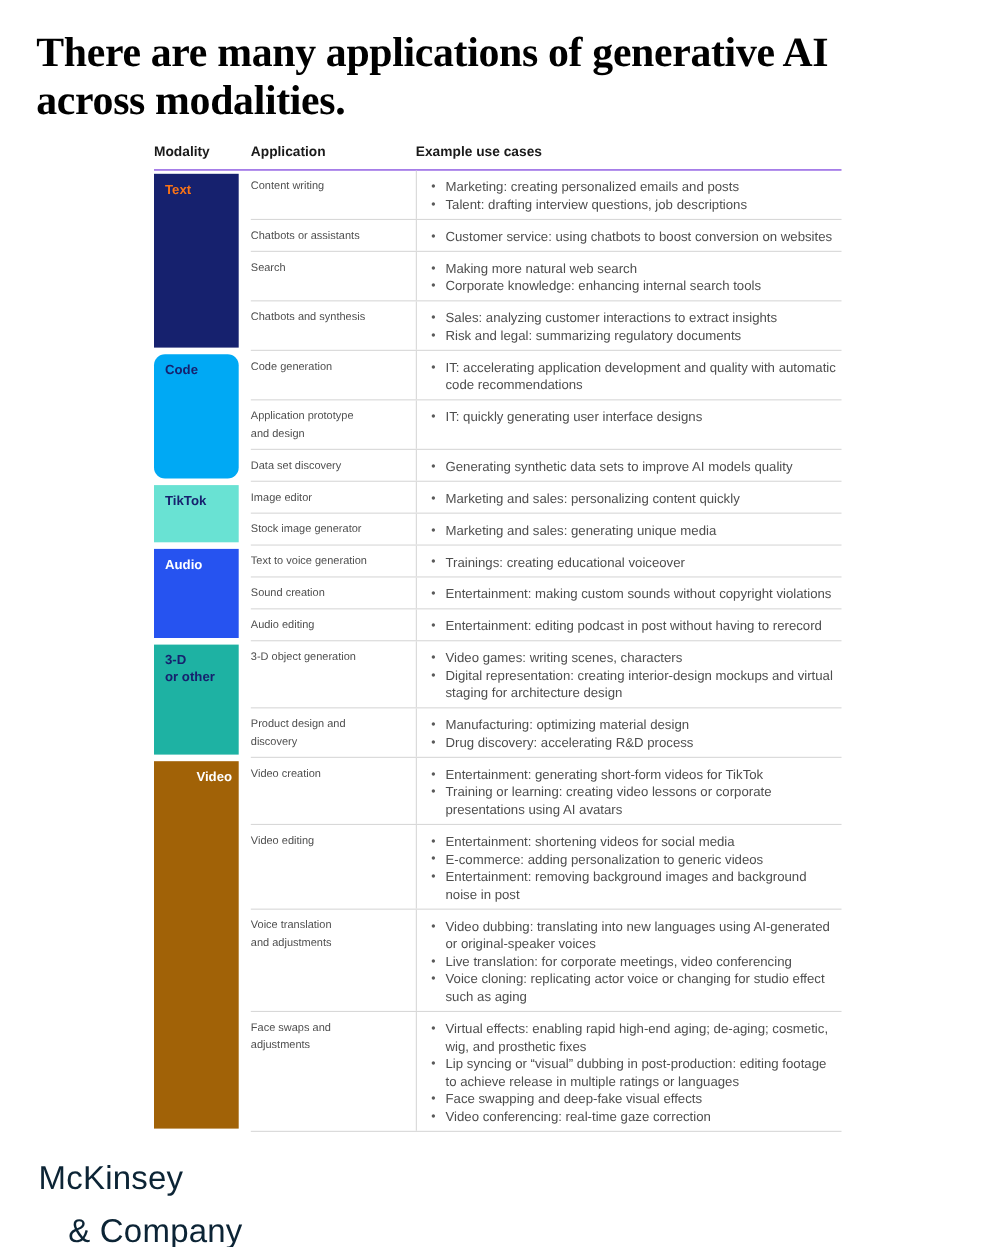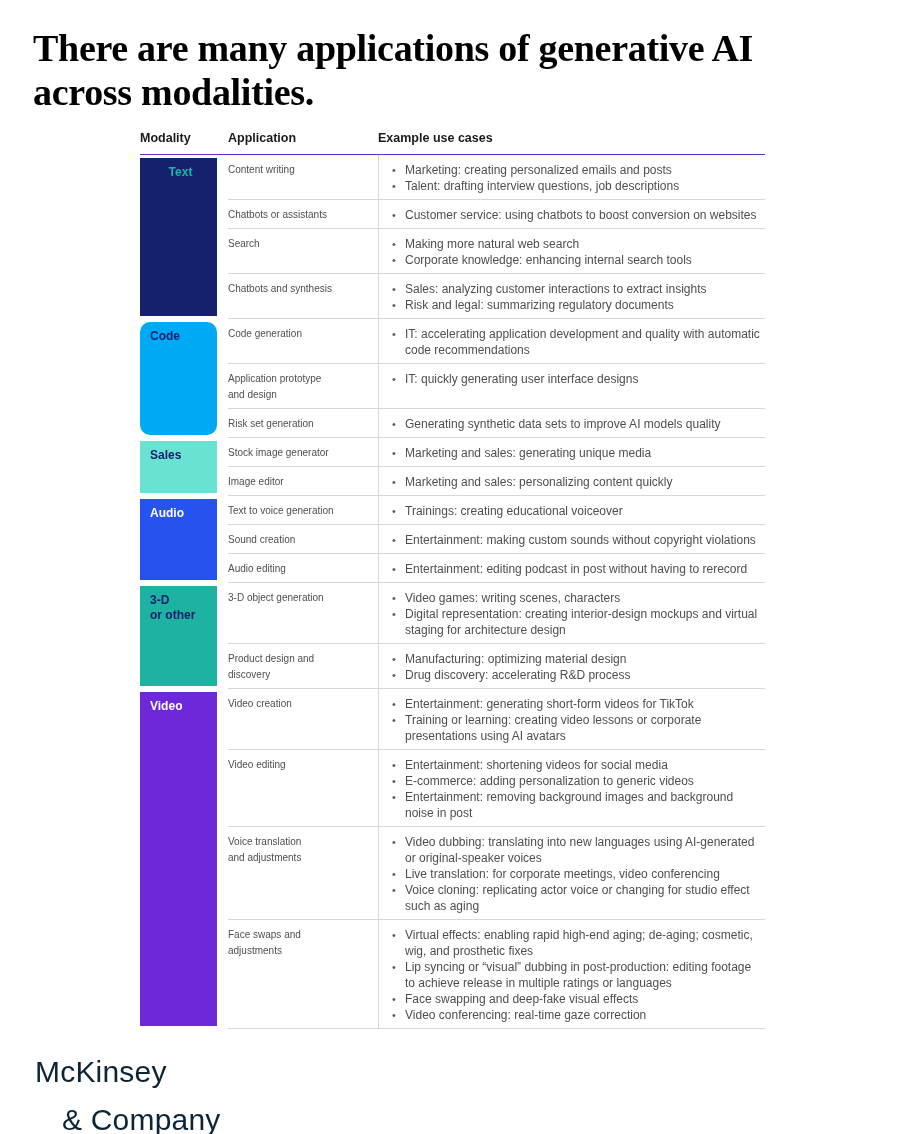--- a/index.html
+++ b/index.html
@@ -99,21 +99,21 @@
 across modalities.</h1>
 
   <div class="table">
     <div class="thead">
       <div class="th">Modality</div>
       <div class="th">Application</div>
       <div class="th">Example use cases</div>
     </div>
     <div>
         <div class="section">
-          <div class="mod-block" style="background-color: rgb(22, 33, 110); color: #14b8a6; text-align: center;">Text</div>
+          <div class="mod-block" style="background-color: rgb(22, 33, 110); color: #f97316;">Text</div>
           <div class="rows">
             <div class="row">
               <div class="cell-app">Content writing</div>
               <div class="cell-uc">
                 <ul class="uc-list">
                   <li>Marketing: creating personalized emails and posts</li>
                   <li>Talent: drafting interview questions, job descriptions</li>
                 </ul>
               </div>
             </div>
@@ -159,45 +159,45 @@
             <div class="row">
               <div class="cell-app">Application prototype
 and design</div>
               <div class="cell-uc">
                 <ul class="uc-list">
                   <li>IT: quickly generating user interface designs</li>
                 </ul>
               </div>
             </div>
             <div class="row">
-              <div class="cell-app">Risk set generation</div>
+              <div class="cell-app">Data set discovery</div>
               <div class="cell-uc">
                 <ul class="uc-list">
                   <li>Generating synthetic data sets to improve AI models quality</li>
                 </ul>
               </div>
             </div>
           </div>
         </div>
         <div class="section">
-          <div class="mod-block" style="background-color: rgb(105, 226, 211); color: rgb(22, 33, 110);">Sales</div>
-          <div class="rows">
+          <div class="mod-block" style="background-color: rgb(105, 226, 211); color: rgb(22, 33, 110);">TikTok</div>
+          <div class="rows">
+            <div class="row">
+              <div class="cell-app">Image editor</div>
+              <div class="cell-uc">
+                <ul class="uc-list">
+                  <li>Marketing and sales: personalizing content quickly</li>
+                </ul>
+              </div>
+            </div>
             <div class="row">
               <div class="cell-app">Stock image generator</div>
               <div class="cell-uc">
                 <ul class="uc-list">
                   <li>Marketing and sales: generating unique media</li>
-                </ul>
-              </div>
-            </div>
-            <div class="row">
-              <div class="cell-app">Image editor</div>
-              <div class="cell-uc">
-                <ul class="uc-list">
-                  <li>Marketing and sales: personalizing content quickly</li>
                 </ul>
               </div>
             </div>
           </div>
         </div>
         <div class="section">
           <div class="mod-block" style="background-color: rgb(38, 83, 240); color: rgb(255, 255, 255);">Audio</div>
           <div class="rows">
             <div class="row">
               <div class="cell-app">Text to voice generation</div>
@@ -244,21 +244,21 @@
               <div class="cell-uc">
                 <ul class="uc-list">
                   <li>Manufacturing: optimizing material design</li>
                   <li>Drug discovery: accelerating R&amp;D process</li>
                 </ul>
               </div>
             </div>
           </div>
         </div>
         <div class="section">
-          <div class="mod-block" style="background-color: #6d28d9; color: rgb(255, 255, 255);">Video</div>
+          <div class="mod-block" style="background-color: #a16207; color: rgb(255, 255, 255); text-align: right;">Video</div>
           <div class="rows">
             <div class="row">
               <div class="cell-app">Video creation</div>
               <div class="cell-uc">
                 <ul class="uc-list">
                   <li>Entertainment: generating short-form videos for TikTok</li>
                   <li>Training or learning: creating video lessons or corporate presentations using AI avatars</li>
                 </ul>
               </div>
             </div>

